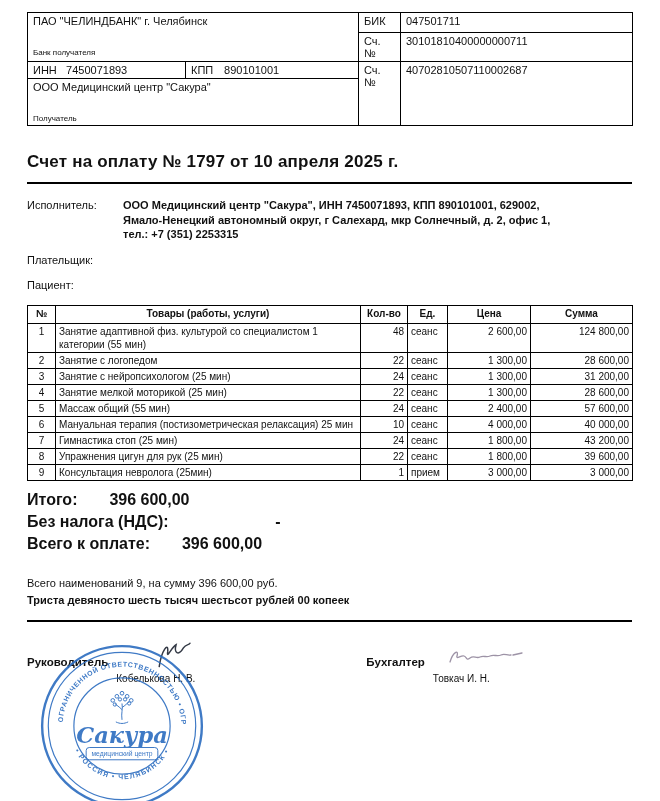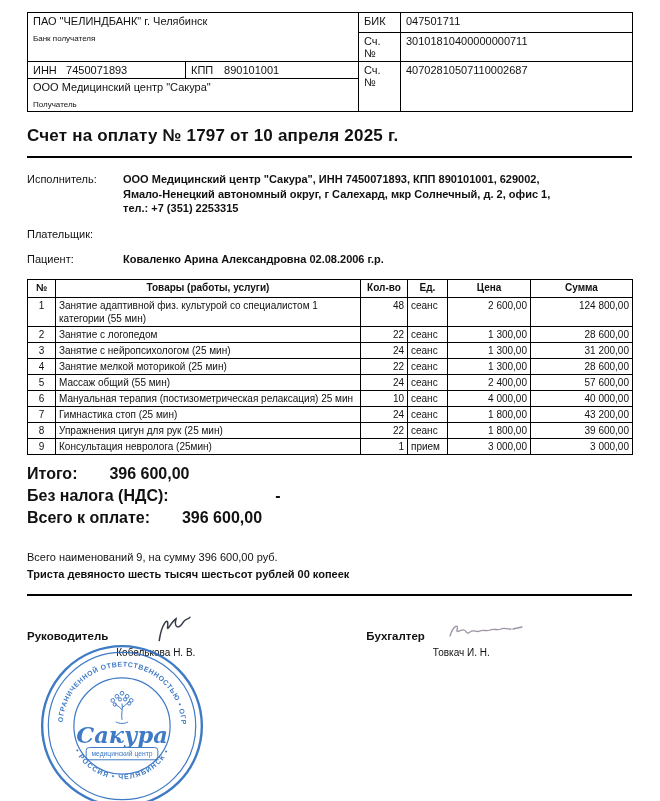--- a/index.html
+++ b/index.html
@@ -11,25 +11,25 @@
     color:#111;
     box-sizing:border-box;
     padding:12px 28px 0 27px;
     overflow:hidden;
   }
   
   table.bank{width:100%;border-collapse:collapse;table-layout:fixed;}
   table.bank td{border:1px solid #000;font-size:11px;padding:2px 5px;vertical-align:top;}
   table.bank td.lblc{font-size:11px;}
   .vmain{font-size:11px;}
-  .cap{font-size:8px;margin-top:7px;}
+  .cap{font-size:8px;margin-top:21px;}
   .innlbl{display:inline-block;min-width:30px;}
   .topcell{height:15px;}
   
-  .doc-title{margin-top:14px;font-size:17px;font-weight:bold;letter-spacing:.2px;}
+  .doc-title{margin-top:26px;font-size:17px;font-weight:bold;letter-spacing:.2px;}
   .rule{border-top:2px solid #000;margin-top:10px;height:0;}
   
   .parties{margin-top:14px;}
   .party{display:grid;grid-template-columns:96px 1fr;font-size:11px;line-height:1.32;margin-top:11px;}
   .party .plabel{font-weight:normal;}
   .party .pval{font-weight:bold;white-space:pre-line;}
   
   table.items{width:100%;border-collapse:collapse;table-layout:fixed;margin-top:12px;font-size:10px;}
   table.items th,table.items td{border:1px solid #000;padding:1px 3px;vertical-align:top;line-height:1.3;}
   table.items th{font-weight:bold;text-align:center;height:15px;}
@@ -118,21 +118,20 @@
       <div class="plabel">Исполнитель:</div>
       <div class="pval">ООО Медицинский центр "Сакура", ИНН 7450071893, КПП 890101001, 629002,
 Ямало-Ненецкий автономный округ, г Салехард, мкр Солнечный, д. 2, офис 1,
 тел.: +7 (351) 2253315</div>
     </div>
     <div class="party">
       <div class="plabel">Плательщик:</div>
     </div>
     <div class="party">
       <div class="plabel">Пациент:</div>
-      <div class="pval">Коваленко Арина Александровна 02.08.2006 г.р.</div>
     </div>
   </div>
 
   <table class="items">
     <colgroup>
       <col style="width:28px">
         <col style="width:305px">
         <col style="width:47px">
         <col style="width:40px">
         <col style="width:83px">

